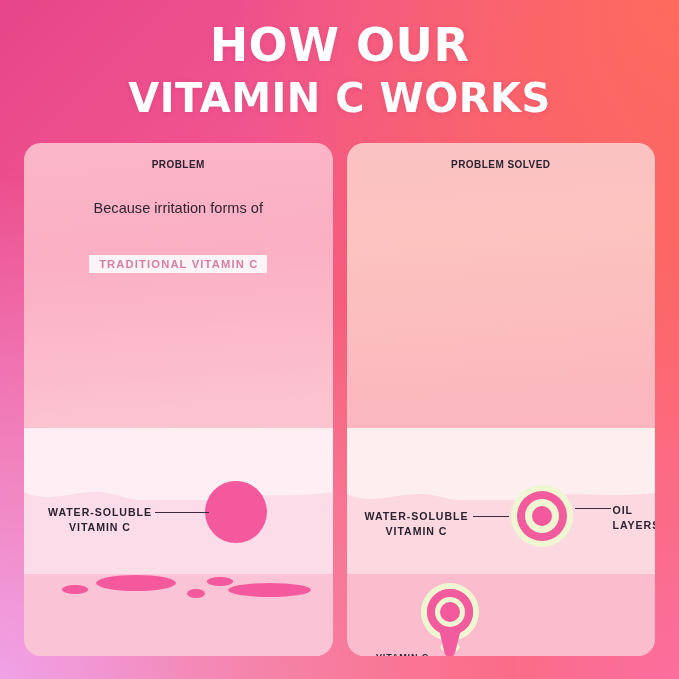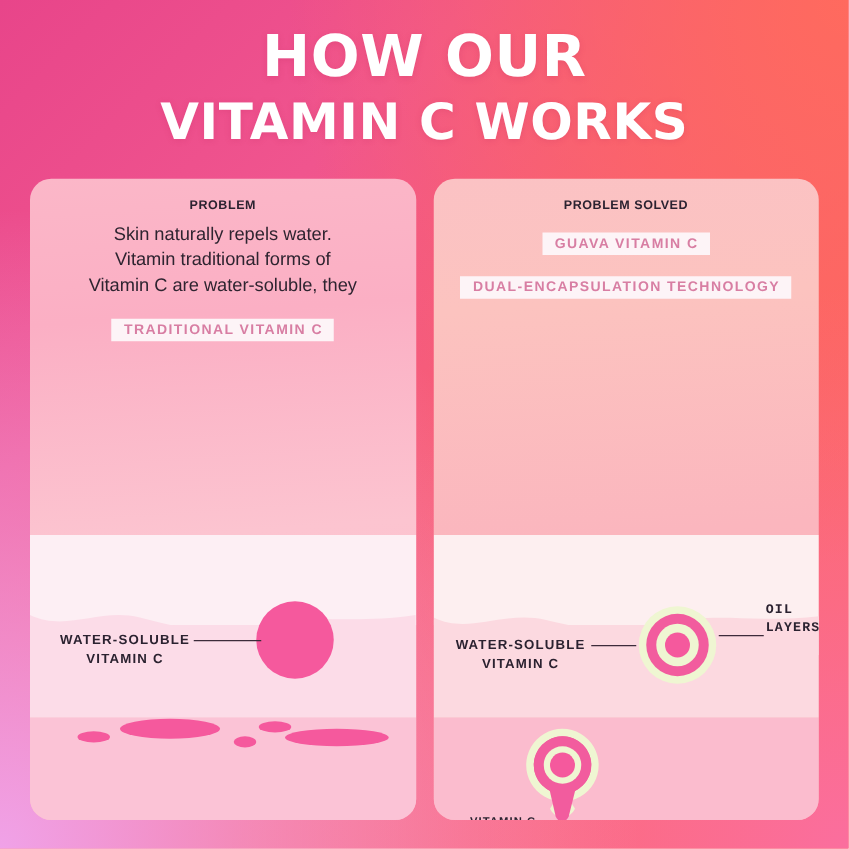--- a/index.html
+++ b/index.html
@@ -118,23 +118,23 @@
         <div class="puddle" style="left:38px;top:442px;width:26px;height:9px;"></div>
         <div class="puddle" style="left:72px;top:432px;width:80px;height:16px;"></div>
         <div class="puddle" style="left:163px;top:446px;width:18px;height:9px;"></div>
         <div class="puddle" style="left:183px;top:434px;width:26px;height:9px;"></div>
         <div class="puddle" style="left:204px;top:440px;width:83px;height:14px;"></div>
       </div>
 
       <div class="card-head">
         <div class="card-title">PROBLEM</div>
         <div class="card-body">
-          <span>Skin naturally repels water.</span><br>
-          <span>Vitamin traditional forms of</span><br>
-          <span>Vitamin C are water-soluble, they</span><br>
+          <br>
+          <span>Because irritation forms of</span><br>
+          <br>
         </div>
         <div class="badges">
           <span class="badge">TRADITIONAL VITAMIN C</span>
         </div>
       </div>
     </div>
 
     <div class="card right">
 
       <div class="skin">
@@ -153,21 +153,21 @@
           <div class="ring" style="left:6px;top:6px;width:50px;height:50px;"></div>
           <div class="ring2" style="left:14px;top:14px;width:34px;height:34px;"></div>
           <div class="core" style="left:21px;top:21px;width:20px;height:20px;"></div>
         </div>
         <div class="leader" style="left:126px;top:373px;width:36px;"></div>
         <div class="lead-label" style="left:16px;top:366px;width:108px;">
           <span>WATER-SOLUBLE</span><br>
           <span>VITAMIN C</span>
         </div>
         <div class="leader" style="left:228px;top:365px;width:36px;"></div>
-        <div class="lead-label" style="left:266px;top:338px;width:44px;text-align:left;font-family:Liberation Mono, monospace;">
+        <div class="lead-label" style="left:266px;top:360px;width:44px;text-align:left;">
           <span>OIL</span><br>
           <span>LAYERS</span>
         </div>
 
         <svg class="drop-halo" style="left:66px;top:436px;width:74px;height:86px;" viewBox="0 0 74 86">
           <path d="M37 4 a29 29 0 1 1 -0.1 0 Z M37 52 l10 16 a11 11 0 0 1 -20 0 Z" fill="#EFF6D2"></path>
           <path d="M37 9 a24 24 0 1 1 -0.1 0 Z" fill="#EFF6D2"></path>
           <circle cx="37" cy="33" r="25" fill="#EFF6D2"></circle>
           <path d="M37 10 a23 23 0 1 0 0.1 0 Z M30.5 54 L43.5 54 L41 73 a4.2 4.2 0 0 1 -8.2 0 Z" fill="#F25C9E"></path>
           <circle cx="37" cy="33" r="23" fill="#F25C9E"></circle>
@@ -175,21 +175,17 @@
           <circle cx="37" cy="33" r="15" fill="#EFF6D2"></circle>
           <circle cx="37" cy="33" r="10" fill="#F5599D"></circle>
         </svg>
 
         <div class="lead-label" style="left:12px;top:508px;width:88px;font-size:9px;letter-spacing:.85px;">VITAMIN C</div>
 
       </div>
 
       <div class="card-head">
         <div class="card-title">PROBLEM SOLVED</div>
-        <div class="badges">
-          <span class="badge">GUAVA VITAMIN C</span><br>
-          <span class="badge">DUAL-ENCAPSULATION TECHNOLOGY</span>
-        </div>
       </div>
     </div>
 
   </div>
 </div>
 
 </body></html>

